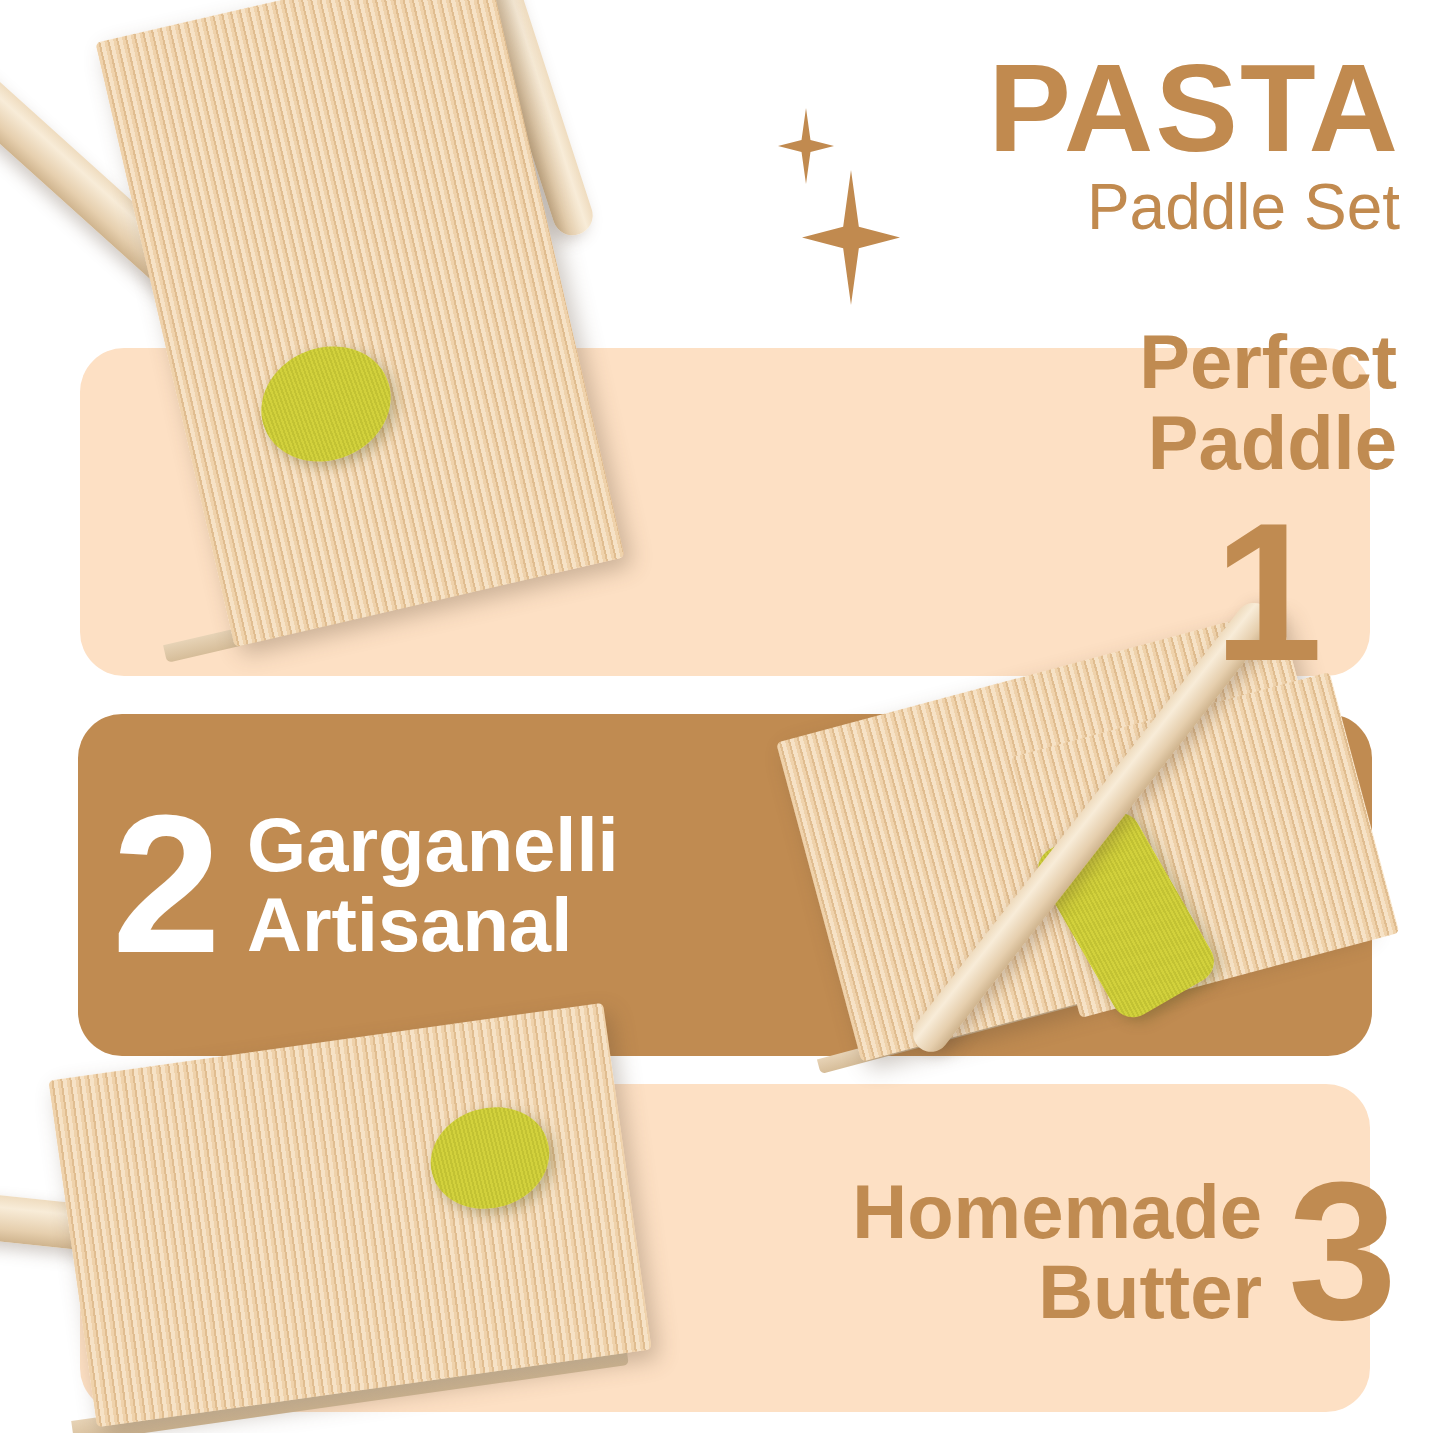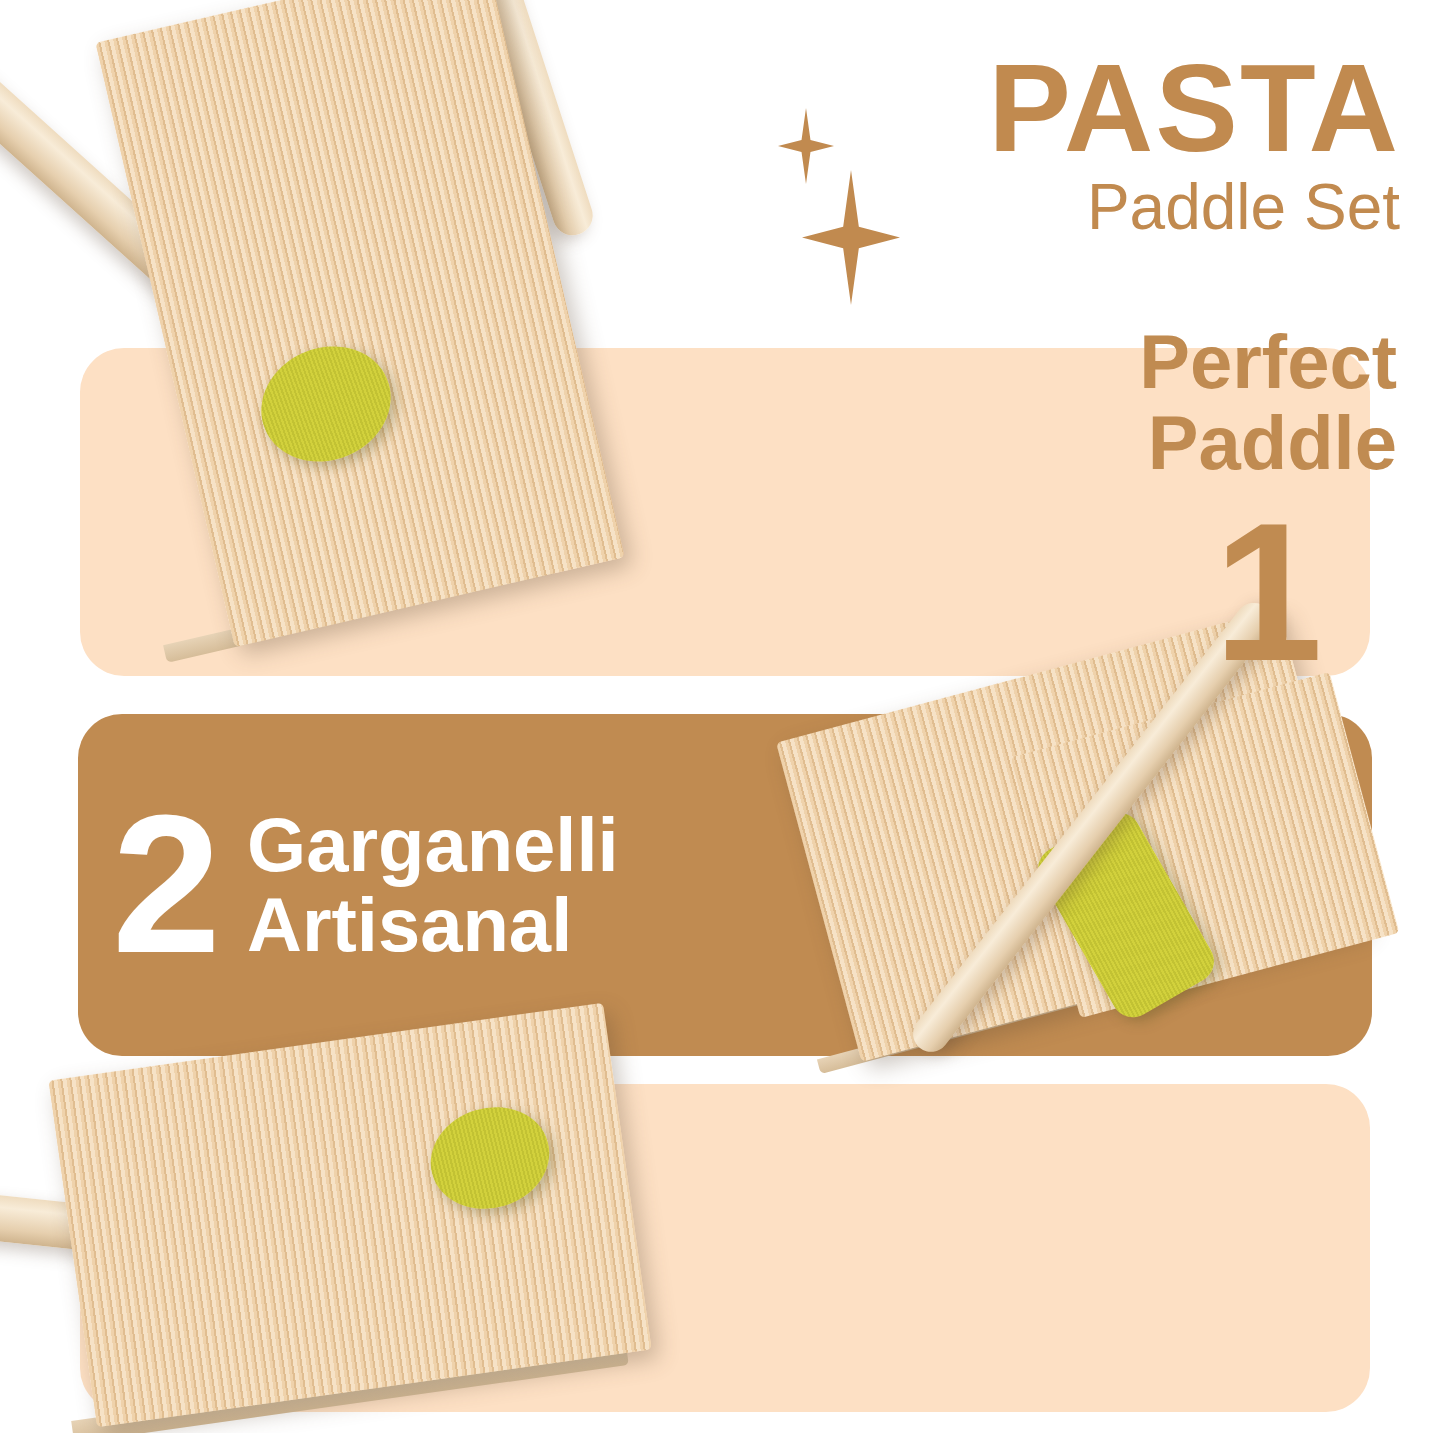--- a/index.html
+++ b/index.html
@@ -272,14 +272,21 @@
   </div>
 
   <div class="band-text left-side" style="left:112px; top:885px; transform:translateY(-50%);">
     <div class="feature-num tone-white">2</div>
     <div class="feature-label align-left tone-white">
       <div>Garganelli</div>
       <div>Artisanal</div>
     </div>
   </div>
 
+  <div class="band-text right-side" style="right:48px; top:1252px; transform:translateY(-50%);">
+    <div class="feature-label align-right tone-bronze">
+      <div>Homemade</div>
+      <div>Butter</div>
+    </div>
+    <div class="feature-num tone-bronze">3</div>
+  </div>
 
 </div>
 
 </body></html>

